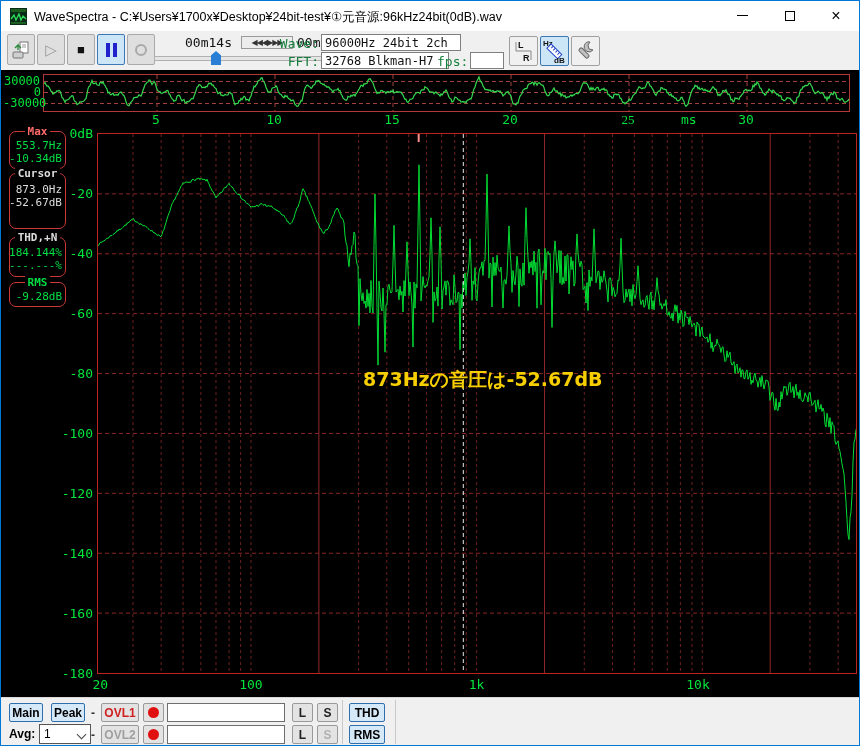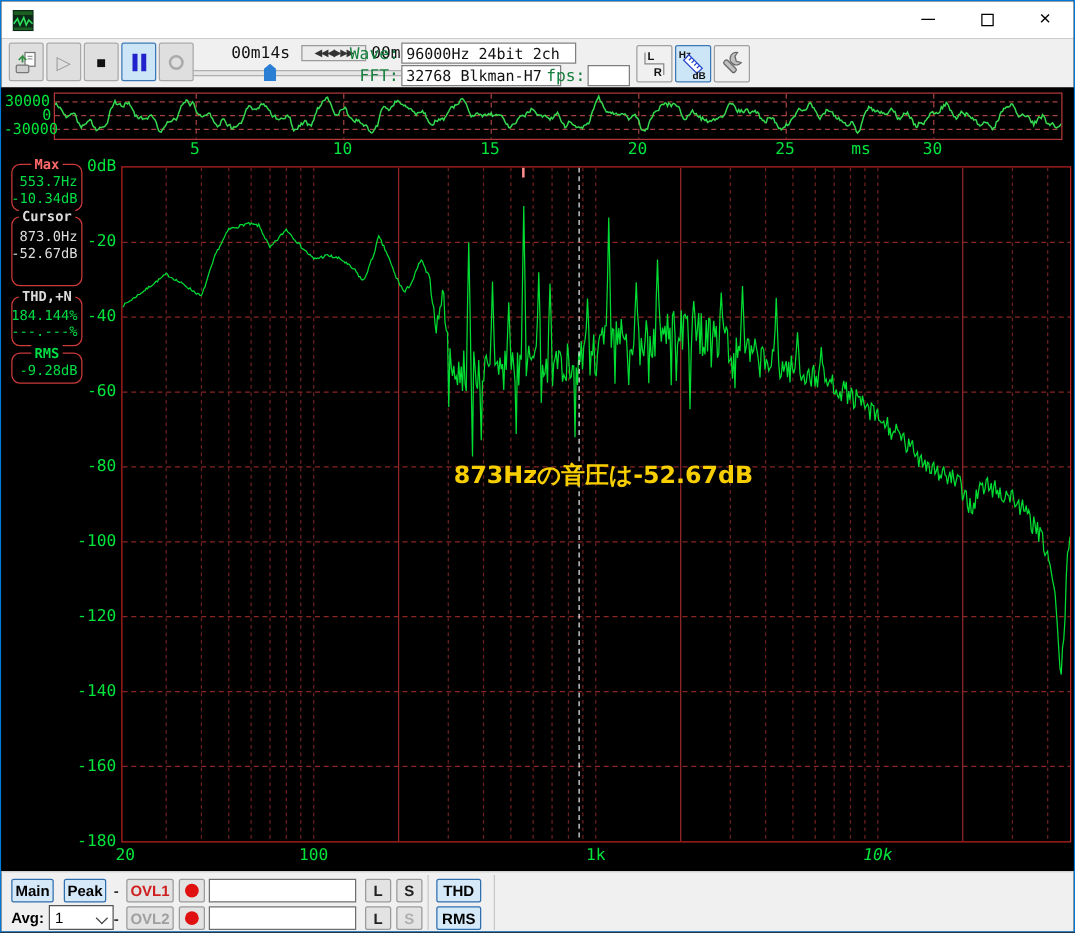--- a/index.html
+++ b/index.html
@@ -76,20 +76,21 @@
 
 <div class="window">
 
   <div class="titlebar">
     <svg class="app-icon" viewBox="0 0 17 17">
       <rect x="0" y="0" width="17" height="17" fill="#0a2a18"></rect>
       <rect x="1" y="1" width="15" height="3" fill="#1b5e20"></rect>
       <polyline points="1,11 4,7 6,12 9,6 11,12 13,8 16,11" fill="none" stroke="#2ee05a" stroke-width="1.3"></polyline>
       <rect x="1" y="14" width="15" height="2" fill="#1b5e20"></rect>
     </svg>
+    <span class="title-text">WaveSpectra - C:¥Users¥1700x¥Desktop¥24bit-test¥①元音源:96kHz24bit(0dB).wav</span>
     <div class="caption-btn" style="left:718px;">
         <i class="cap-min-glyph"></i>
       </div>
     <div class="caption-btn" style="left:766px;">
         <i class="cap-max-glyph"></i>
       </div>
     <div class="caption-btn" style="left:812px;">
         <span class="cap-close-glyph">×</span>
       </div>
   </div>
@@ -183,21 +184,21 @@
     <div id="wfY">
         <span class="axis-label wf-ylab" style="left: 2px; top: 4px; text-align: center;">30000</span>
         <span class="axis-label wf-ylab" style="left: 2px; top: 15px;">0</span>
         <span class="axis-label wf-ylab" style="left: 2px; top: 26px;">-30000</span>
       </div>
     <div id="wfT">
         <span class="axis-label" style="left: 145px; top: 42px; width: 20px; text-align: center;">5</span>
         <span class="axis-label" style="left: 263px; top: 42px; width: 20px; text-align: center;">10</span>
         <span class="axis-label" style="left: 381px; top: 42px; width: 20px; text-align: center;">15</span>
         <span class="axis-label" style="left: 499px; top: 42px; width: 20px; text-align: center;">20</span>
-        <span class="axis-label" style="left: 617px; top: 42px; width: 20px; text-align: center;">25</span>
+        <span class="axis-label" style="left: 617px; top: 42px; width: 20px; text-align: center; font-family: Liberation Serif, serif;">25</span>
         <span class="axis-label" style="left: 735px; top: 42px; width: 20px; text-align: center;">30</span>
       </div>
     <span class="axis-label" style="left:680px;top:42px;width:26px;">ms</span>
 
     <div class="readout" style="top:61px;height:38px;">
       <span class="legend salmon">Max</span>
       <span class="val green" style="top:7px;">553.7Hz</span>
       <span class="val green" style="top:20px;">-10.34dB</span>
     </div>
     <div class="readout" style="top:103px;height:56px;">
@@ -268,21 +269,21 @@
           <line x1="740.1318867429314" y1="0" x2="740.1318867429314" y2="539" stroke="#6e2020" stroke-width="1" stroke-dasharray="3 3"></line>
           <polyline points="0,111.7 1,110.9 2,108.5 3,108.3 4,108.0 5,107.5 6,106.7 7,106.4 8,105.1 9,104.1 10,104.2 11,103.7 12,101.9 13,101.6 14,101.5 15,100.5 16,100.0 17,98.8 18,98.5 19,96.5 20,97.1 21,95.1 22,95.7 23,95.0 24,94.3 25,93.3 26,92.0 27,90.8 28,91.4 29,89.0 30,89.0 31,88.1 32,87.2 33,85.9 34,85.8 35,84.5 36,85.3 37,87.5 38,87.8 39,88.0 40,88.5 41,89.9 42,90.4 43,89.6 44,91.0 45,91.5 46,92.0 47,91.6 48,92.7 49,93.3 50,94.6 51,95.3 52,96.4 53,97.1 54,96.2 55,98.1 56,99.0 57,98.8 58,100.1 59,101.4 60,100.8 61,100.9 62,102.4 63,102.5 64,100.4 65,96.9 66,95.6 67,91.8 68,88.5 69,85.0 70,81.9 71,79.2 72,76.7 73,72.9 74,69.9 75,68.2 76,65.7 77,65.6 78,62.6 79,61.1 80,58.4 81,56.9 82,54.5 83,52.2 84,51.2 85,48.7 86,49.3 87,48.5 88,48.0 89,48.1 90,48.3 91,48.2 92,48.4 93,48.0 94,45.6 95,45.6 96,45.7 97,46.8 98,45.1 99,44.9 100,44.5 101,44.0 102,45.8 103,44.3 104,45.3 105,45.1 106,45.6 107,45.3 108,47.1 109,45.2 110,48.0 111,49.9 112,52.9 113,54.4 114,56.9 115,57.5 116,59.4 117,61.8 118,64.0 119,62.1 120,61.8 121,60.4 122,58.7 123,58.7 124,58.2 125,56.2 126,54.5 127,53.2 128,53.7 129,51.7 130,50.7 131,49.4 132,51.3 133,52.3 134,53.0 135,54.0 136,56.0 137,57.5 138,58.3 139,59.8 140,60.8 141,60.1 142,61.0 143,64.4 144,65.1 145,65.5 146,66.3 147,66.7 148,68.7 149,69.7 150,69.6 151,70.9 152,71.6 153,73.3 154,72.3 155,73.0 156,72.4 157,72.8 158,71.9 159,71.0 160,72.5 161,71.8 162,70.1 163,69.8 164,69.7 165,70.8 166,71.3 167,70.1 168,72.1 169,72.1 170,72.1 171,71.4 172,72.8 173,71.6 174,73.0 175,73.7 176,74.8 177,75.0 178,76.5 179,75.7 180,77.4 181,77.1 182,78.3 183,80.0 184,81.0 185,81.1 186,81.3 187,83.6 188,84.7 189,87.4 190,87.2 191,89.4 192,90.1 193,89.5 194,88.3 195,85.9 196,83.9 197,79.7 198,77.0 199,73.7 200,73.0 201,69.8 202,66.9 203,61.6 204,57.5 205,54.7 206,56.6 207,58.2 208,62.3 209,62.2 210,66.2 211,67.5 212,70.1 213,71.9 214,74.4 215,77.5 216,79.8 217,82.8 218,85.5 219,88.6 220,88.9 221,91.7 222,94.6 223,94.7 224,97.3 225,98.9 226,99.6 227,97.1 228,95.4 229,96.2 230,94.8 231,92.7 232,90.4 233,88.6 234,84.5 235,82.1 236,80.4 237,76.7 238,76.0 239,74.0 240,75.0 241,78.1 242,80.0 243,83.8 244,83.9 245,85.6 246,89.1 247,101.8 248,108.5 249,111.6 250,124.7 251,132.7 252,119.1 253,120.8 254,111.7 255,110.6 256,98.0 257,100.5 258,123.7 259,130.2 260,131.9 261,191.6 262,144.7 263,159.8 264,166.8 265,158.7 266,169.6 267,167.0 268,174.1 269,155.4 270,172.5 271,159.3 272,178.8 273,146.5 274,172.5 275,179.0 276,111.5 277,59.9 278,111.5 279,173.3 280,231.1 281,147.2 282,159.4 283,173.7 284,177.0 285,154.0 286,177.7 287,218.2 288,170.9 289,170.8 290,152.7 291,150.3 292,156.3 293,159.0 294,157.5 295,128.0 296,91.3 297,128.0 298,158.0 299,156.5 300,155.3 301,165.8 302,152.1 303,161.3 304,157.3 305,178.0 306,146.6 307,162.0 308,135.0 309,107.8 310,135.0 311,161.7 312,147.9 313,158.6 314,171.0 315,213.1 316,148.0 317,174.3 318,149.9 319,153.7 320,92.2 321,30.8 322,92.2 323,166.9 324,155.3 325,142.6 326,151.7 327,153.9 328,151.2 329,152.1 330,146.6 331,143.0 332,120.5 333,83.8 334,120.5 335,188.4 336,157.9 337,166.8 338,164.6 339,153.0 340,172.1 341,125.2 342,92.8 343,125.2 344,175.0 345,156.7 346,152.9 347,146.9 348,161.2 349,146.7 350,147.5 351,151.7 352,171.4 353,165.8 354,168.2 355,170.7 356,140.8 357,153.5 358,168.7 359,167.4 360,158.4 361,158.7 362,215.7 363,160.1 364,174.0 365,148.0 366,155.7 367,138.9 368,161.5 369,143.3 370,138.2 371,128.5 372,104.8 373,128.5 374,166.3 375,146.9 376,150.4 377,133.5 378,164.7 379,166.9 380,149.3 381,138.8 382,133.8 383,133.8 384,127.8 385,141.5 386,126.6 387,126.5 388,90.2 389,40.1 390,90.2 391,144.2 392,129.0 393,129.9 394,172.9 395,123.1 396,141.7 397,128.5 398,141.3 399,121.2 400,133.3 401,136.6 402,137.7 403,133.0 404,152.3 405,174.0 406,146.4 407,145.6 408,150.2 409,141.5 410,116.3 411,91.9 412,116.3 413,129.4 414,158.4 415,136.5 416,146.4 417,150.9 418,139.5 419,122.3 420,132.3 421,172.6 422,134.9 423,150.1 424,152.2 425,129.0 426,151.2 427,104.7 428,73.7 429,104.7 430,123.8 431,139.4 432,128.0 433,133.8 434,126.7 435,141.1 436,117.1 437,137.6 438,128.3 439,174.2 440,118.2 441,115.0 442,133.1 443,170.8 444,142.0 445,136.7 446,139.0 447,114.3 448,145.8 449,118.6 450,117.4 451,120.7 452,119.3 453,144.5 454,193.4 455,146.6 456,119.4 457,106.9 458,119.4 459,138.8 460,129.2 461,116.4 462,149.2 463,116.7 464,150.8 465,143.4 466,149.6 467,122.0 468,147.1 469,120.7 470,121.2 471,160.0 472,136.8 473,122.7 474,135.7 475,126.8 476,152.1 477,149.1 478,118.8 479,100.0 480,118.8 481,128.3 482,132.8 483,127.1 484,130.6 485,155.7 486,154.1 487,152.3 488,169.0 489,148.5 490,176.6 491,136.0 492,152.4 493,142.8 494,146.9 495,120.9 496,94.9 497,120.9 498,148.8 499,143.2 500,137.1 501,137.5 502,155.5 503,142.2 504,148.3 505,146.3 506,136.8 507,143.4 508,148.9 509,156.8 510,167.9 511,145.0 512,143.6 513,146.1 514,161.8 515,153.3 516,156.1 517,162.8 518,160.4 519,159.2 520,145.8 521,146.7 522,131.1 523,104.2 524,131.1 525,157.1 526,168.7 527,166.8 528,155.1 529,163.3 530,158.5 531,155.0 532,167.7 533,155.4 534,171.9 535,150.5 536,161.0 537,164.7 538,160.4 539,147.4 540,131.8 541,147.4 542,164.7 543,170.6 544,167.4 545,165.9 546,173.3 547,171.8 548,163.6 549,161.5 550,169.8 551,175.4 552,161.2 553,158.0 554,175.1 555,166.6 556,175.9 557,163.6 558,156.7 559,143.7 560,156.7 561,160.4 562,171.4 563,169.4 564,175.2 565,172.1 566,169.6 567,171.8 568,165.6 569,180.7 570,181.3 571,177.6 572,182.6 573,184.3 574,179.0 575,186.9 576,176.6 577,170.7 578,177.6 579,171.5 580,189.2 581,178.9 582,186.2 583,176.2 584,179.7 585,192.7 586,191.5 587,177.4 588,182.4 589,183.7 590,183.3 591,190.6 592,182.5 593,188.1 594,192.9 595,190.8 596,189.1 597,191.7 598,202.1 599,188.0 600,190.2 601,190.4 602,202.6 603,196.1 604,193.0 605,202.2 606,202.8 607,204.3 608,204.2 609,202.9 610,208.3 611,206.2 612,199.7 613,214.3 614,208.0 615,217.7 616,213.2 617,211.1 618,211.7 619,205.1 620,209.7 621,210.8 622,213.2 623,218.5 624,213.6 625,212.7 626,221.0 627,227.7 628,226.6 629,216.8 630,223.5 631,220.7 632,218.2 633,227.7 634,231.2 635,229.9 636,227.7 637,239.5 638,231.8 639,230.1 640,239.0 641,237.6 642,233.7 643,243.1 644,235.7 645,236.4 646,244.6 647,244.6 648,237.6 649,235.9 650,245.3 651,243.1 652,238.5 653,250.4 654,246.1 655,248.8 656,241.9 657,239.1 658,245.9 659,246.8 660,253.3 661,247.4 662,243.3 663,252.6 664,241.6 665,249.0 666,255.1 667,250.5 668,245.8 669,246.9 670,247.1 671,253.0 672,266.4 673,263.0 674,258.2 675,258.9 676,271.4 677,276.2 678,264.4 679,275.9 680,276.8 681,268.2 682,273.0 683,257.7 684,265.2 685,257.9 686,252.1 687,253.8 688,252.6 689,261.3 690,257.6 691,249.8 692,248.3 693,258.5 694,257.3 695,252.5 696,264.0 697,255.4 698,250.2 699,261.4 700,257.9 701,264.6 702,256.0 703,265.2 704,266.9 705,267.6 706,265.0 707,258.7 708,261.9 709,262.3 710,268.0 711,258.8 712,258.1 713,265.8 714,271.5 715,270.4 716,268.2 717,266.2 718,278.0 719,271.5 720,265.7 721,274.8 722,275.0 723,270.4 724,277.5 725,274.0 726,277.6 727,290.3 728,293.0 729,279.2 730,285.2 731,293.2 732,283.6 733,299.5 734,287.8 735,290.6 736,291.9 737,307.0 738,310.4 739,308.4 740,307.0 741,314.4 742,317.5 743,323.7 744,329.9 745,334.7 746,340.1 747,353.9 748,368.5 749,385.4 750,400.8 751,405.6 752,384.2 753,377.6 754,361.2 755,328.0 756,308.2 757,305.2 758,295.3" fill="none" stroke="#00dd33" stroke-width="1"></polyline>
           <line x1="320.6766379640299" y1="0" x2="320.6766379640299" y2="8" stroke="#ff9090" stroke-width="2"></line>
           <line x1="365.2987662103549" y1="0" x2="365.2987662103549" y2="539" stroke="#e8e8e8" stroke-width="1" stroke-dasharray="4 3"></line>
         </svg>
     </div>
     <div id="fqX">
         <span class="axis-label" style="left: 83.3061px; top: 607px; width: 32px; text-align: center;">20</span>
         <span class="axis-label" style="left: 233.949px; top: 607px; width: 32px; text-align: center;">100</span>
         <span class="axis-label" style="left: 459.61px; top: 607px; width: 32px; text-align: center;">1k</span>
-        <span class="axis-label" style="left: 685.27px; top: 607px; width: 32px; text-align: center; font-style: italic;">10k</span>
+        <span class="axis-label" style="left: 685.27px; top: 607px; width: 32px; text-align: left;">10k</span>
       </div>
     <div class="annot">873Hzの音圧は-52.67dB</div>
   </div>
 
   <div class="statusbar">
     <div class="sbtn blue-btn" style="left:8px;top:5px;width:34px;">Main</div>
     <div class="sbtn blue-btn" style="left:50px;top:5px;width:34px;">Peak</div>
     <span class="sb-dash" style="left:90px;top:8px;">-</span>
     <div class="sbtn gray-btn ovl1" style="left:100px;top:5px;width:38px;">OVL1</div>
     <div class="sbtn dot-btn" style="left:142px;top:5px;width:21px;">

